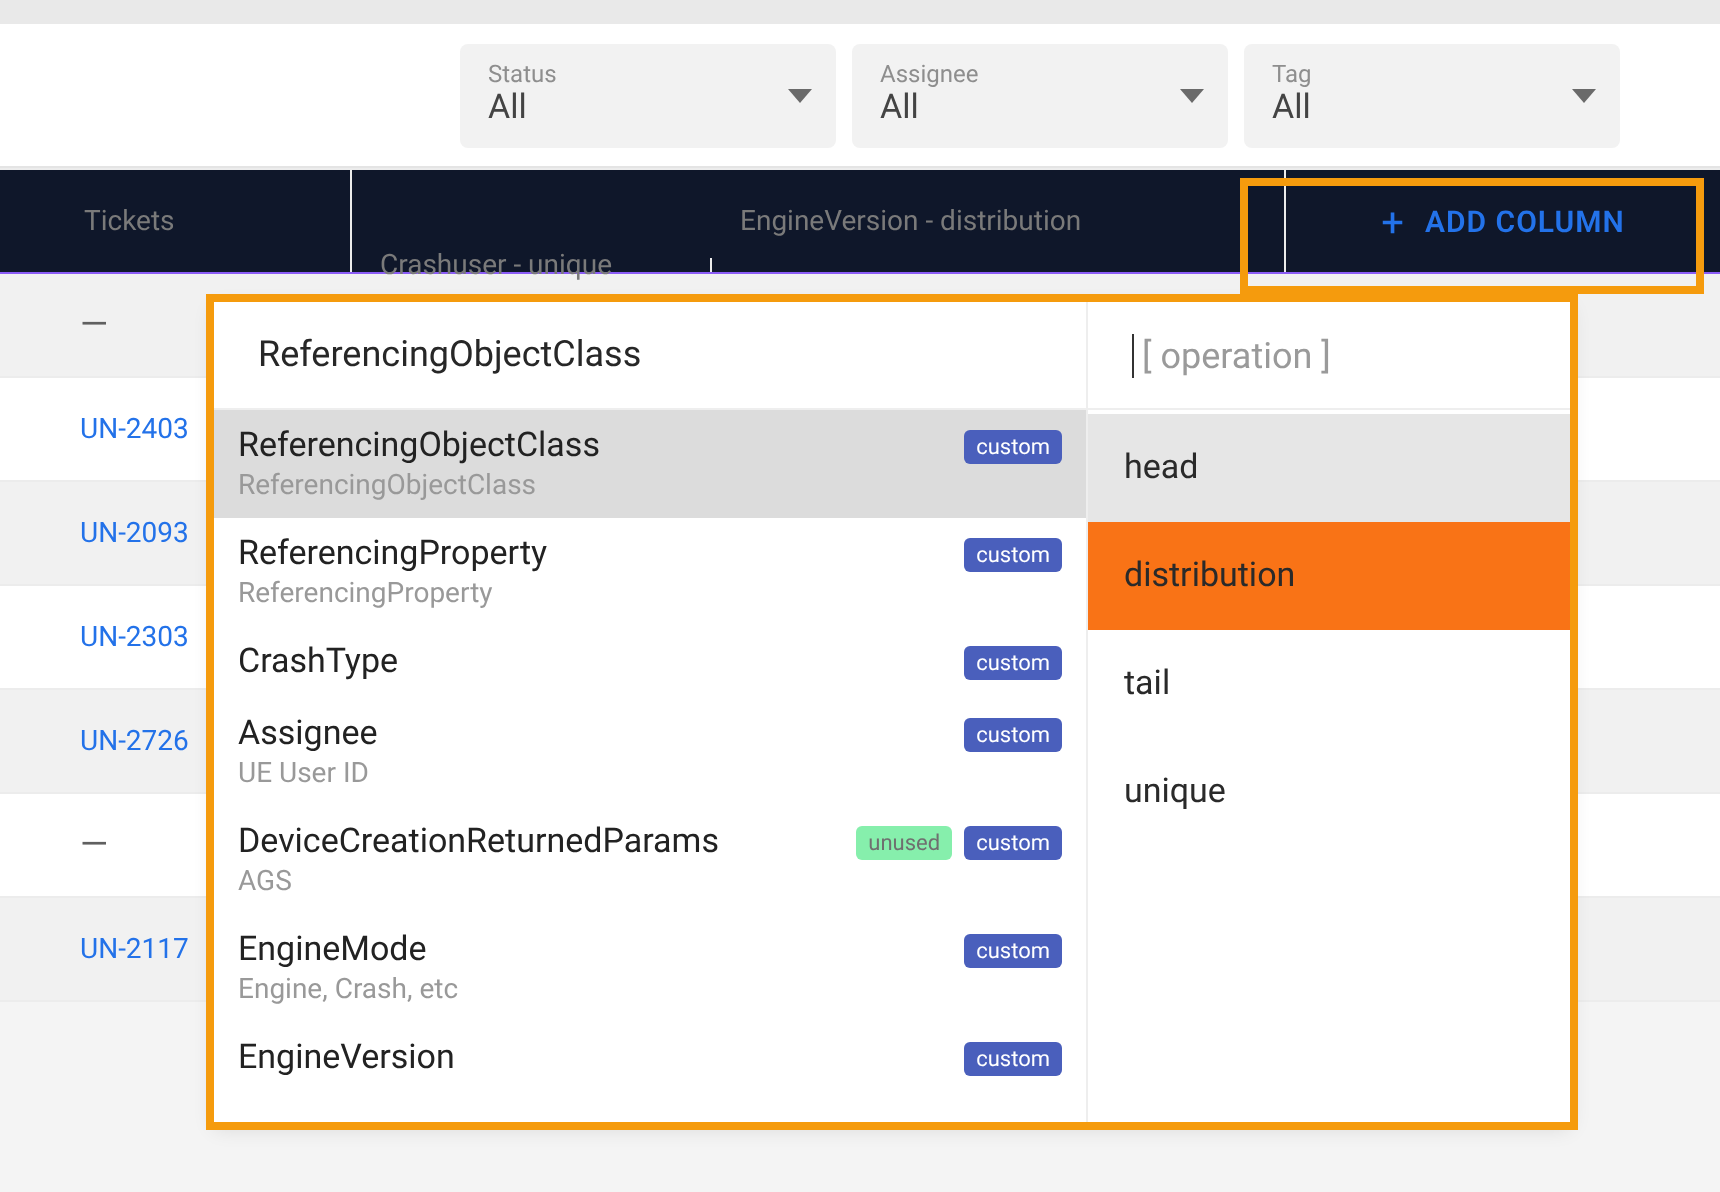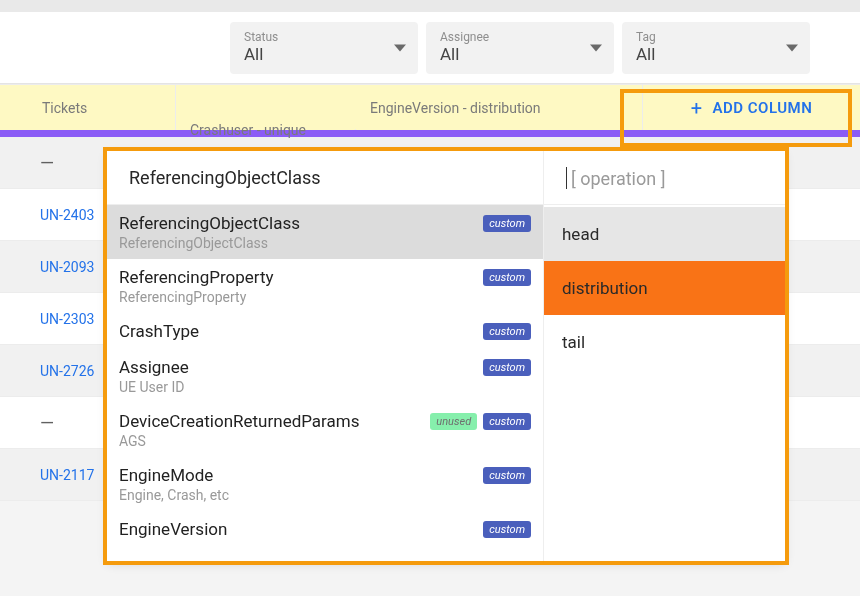--- a/index.html
+++ b/index.html
@@ -68,22 +68,22 @@
 
     .table {
       background: #fff;
       border-top: 1px solid #ececec;
     }
 
     .thead {
       display: flex;
       height: 52px;
       align-items: stretch;
-      background: #fef9c3;
-      border-bottom: 7px solid #8b5cf6;
+      background: #0f172a;
+      border-bottom: 1px solid #8b5cf6;
     }
 
     .th {
       display: flex;
       align-items: center;
       padding: 0 14px;
       font-size: 14px;
       color: #7a7a7a;
       border-right: 1px solid #ececec;
     }
@@ -255,21 +255,20 @@
 
     .opt-sub {
       font-size: 14px;
       color: #999;
     }
 
     .badges {
       display: flex;
       gap: 6px;
       align-items: flex-end;
-      font-style: italic;
     }
 
     .badge {
       font-size: 11px;
       padding: 2px 6px;
       border-radius: 3px;
     }
 
     .badge-custom {
       background: #4a5fbc;
@@ -445,15 +444,16 @@
     <div class="dd-input-row">
       <div class="op-input">
         <span class="op-cursor"></span>
         <span>[ operation ]</span>
       </div>
     </div>
     <div class="op-list" id="op-list">
         <div class="op-item hovered">head</div>
         <div class="op-item sel">distribution</div>
         <div class="op-item ">tail</div>
+        <div class="op-item ">unique</div>
       </div>
   </div>
 </div>
 
 </body></html>

